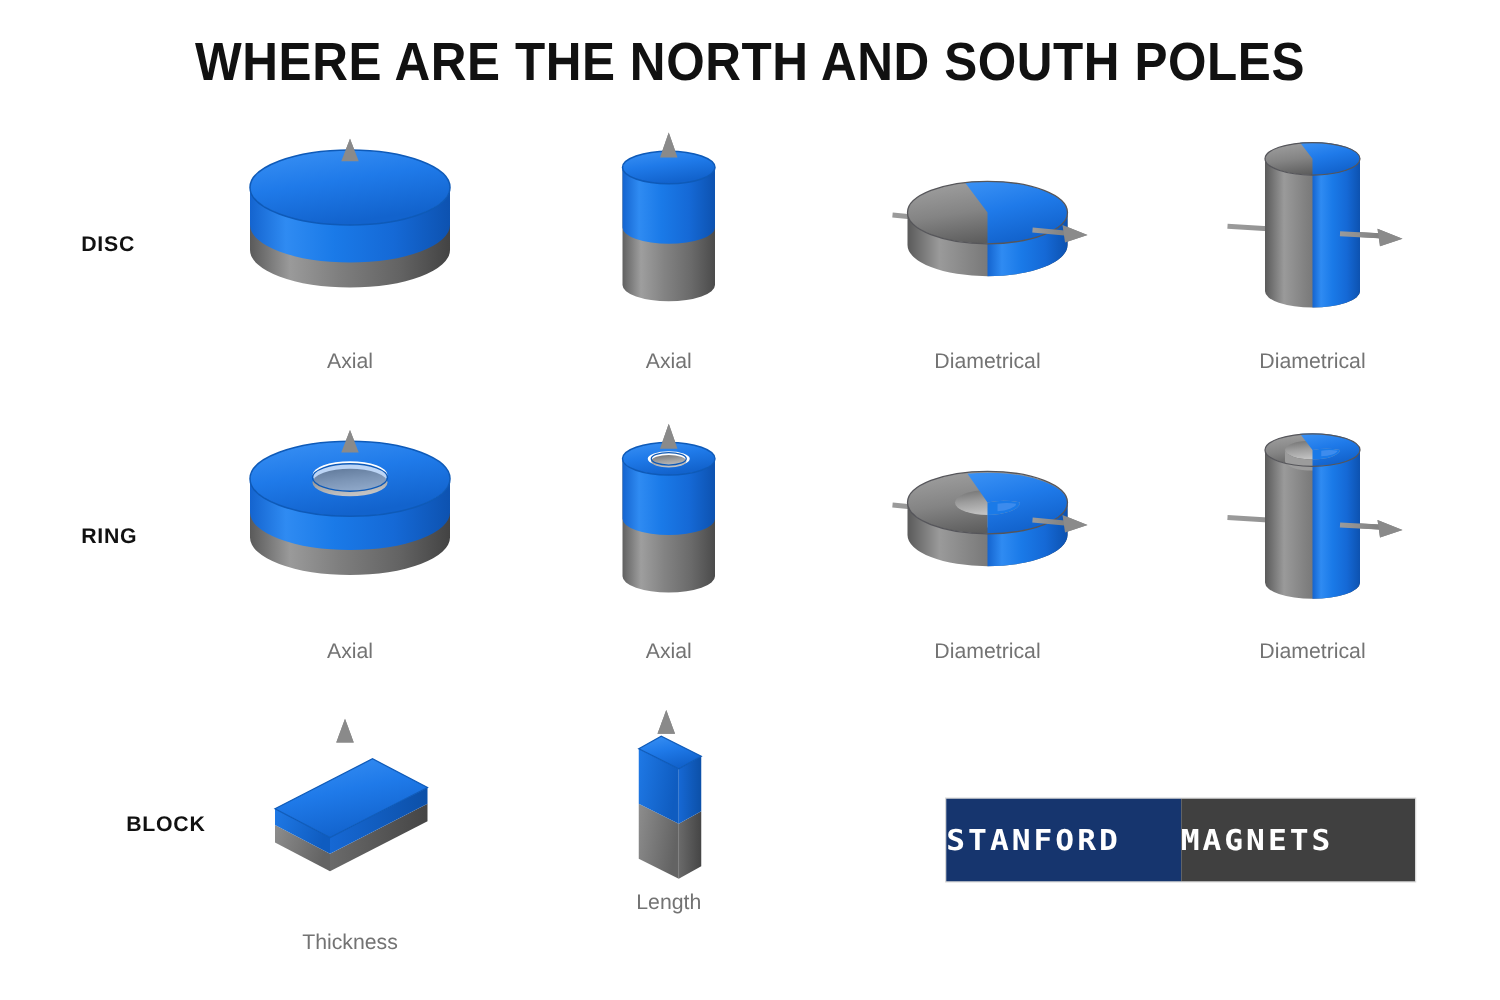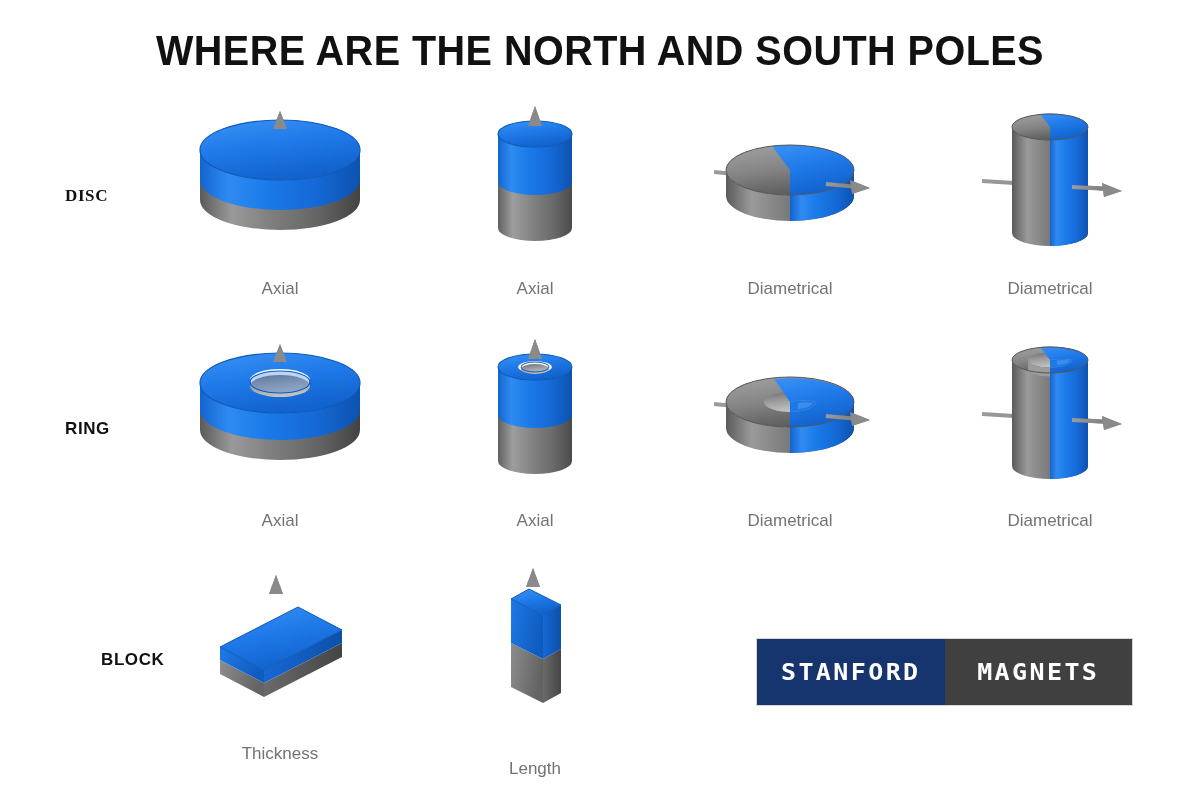--- a/index.html
+++ b/index.html
@@ -27,21 +27,21 @@
   }
 
   
   .rowlabel{
     position:absolute;
     font-size:17px;
     font-weight:bold;
     color:#111111;
     letter-spacing:0.6px;
   }
-  .rl-disc{left:65px;top:186px;font-family:Liberation Serif, serif;}
+  .rl-disc{left:65px;top:186px;}
   .rl-ring{left:65px;top:419px;}
   .rl-block{left:65px;top:650px;margin-left:36px;}
 
   
   .caption{
     position:absolute;
     font-size:17px;
     color:#737373;
     text-align:center;
     white-space:nowrap;
@@ -54,21 +54,21 @@
   
   .logo{
     position:absolute;
     left:757px;top:639px;
     width:375px;height:66px;
     display:flex;
     box-shadow:0 0 0 1px #d8d8d8;
   }
   .logo-half{
     flex:1 1 50%;
-    display:flex;align-items:center;justify-content:center;
+    display:flex;align-items:center;justify-content:flex-start;
   }
   .logo-left{background:#16356e;}
   .logo-right{background:#404040;}
   .logo-word{
     color:#ffffff;
     font-family:"DejaVu Sans Mono","Liberation Mono",monospace;
     font-size:25px;
     font-weight:bold;
     letter-spacing:2.4px;
     text-transform:uppercase;
@@ -375,21 +375,21 @@
 
         <polygon points="26,36 44,26 76,42 58,52" fill="url(#gBlueTop)"></polygon>
         <polygon points="26,36 44,26 76,42 58,52" fill="none" stroke="#0e5ab8" stroke-width="1"></polygon>
       </g>
       <g>
         <line x1="48" y1="44" x2="48" y2="16" stroke="url(#gArrow)" stroke-width="4"></line>
         <polygon points="48,5 41,24 55,24" fill="#8a8a8a"></polygon>
       </g>
     </svg>
   </div>
-  <div class="caption" style="left:470px;top:712px;width:130px;margin-top:47px;">Length</div>
+  <div class="caption" style="left:470px;top:712px;width:130px;">Length</div>
 
   <div class="logo">
     <div class="logo-half logo-left">
       <span class="logo-word">STANFORD</span>
     </div>
     <div class="logo-half logo-right">
       <span class="logo-word">MAGNETS</span>
     </div>
   </div>
 

